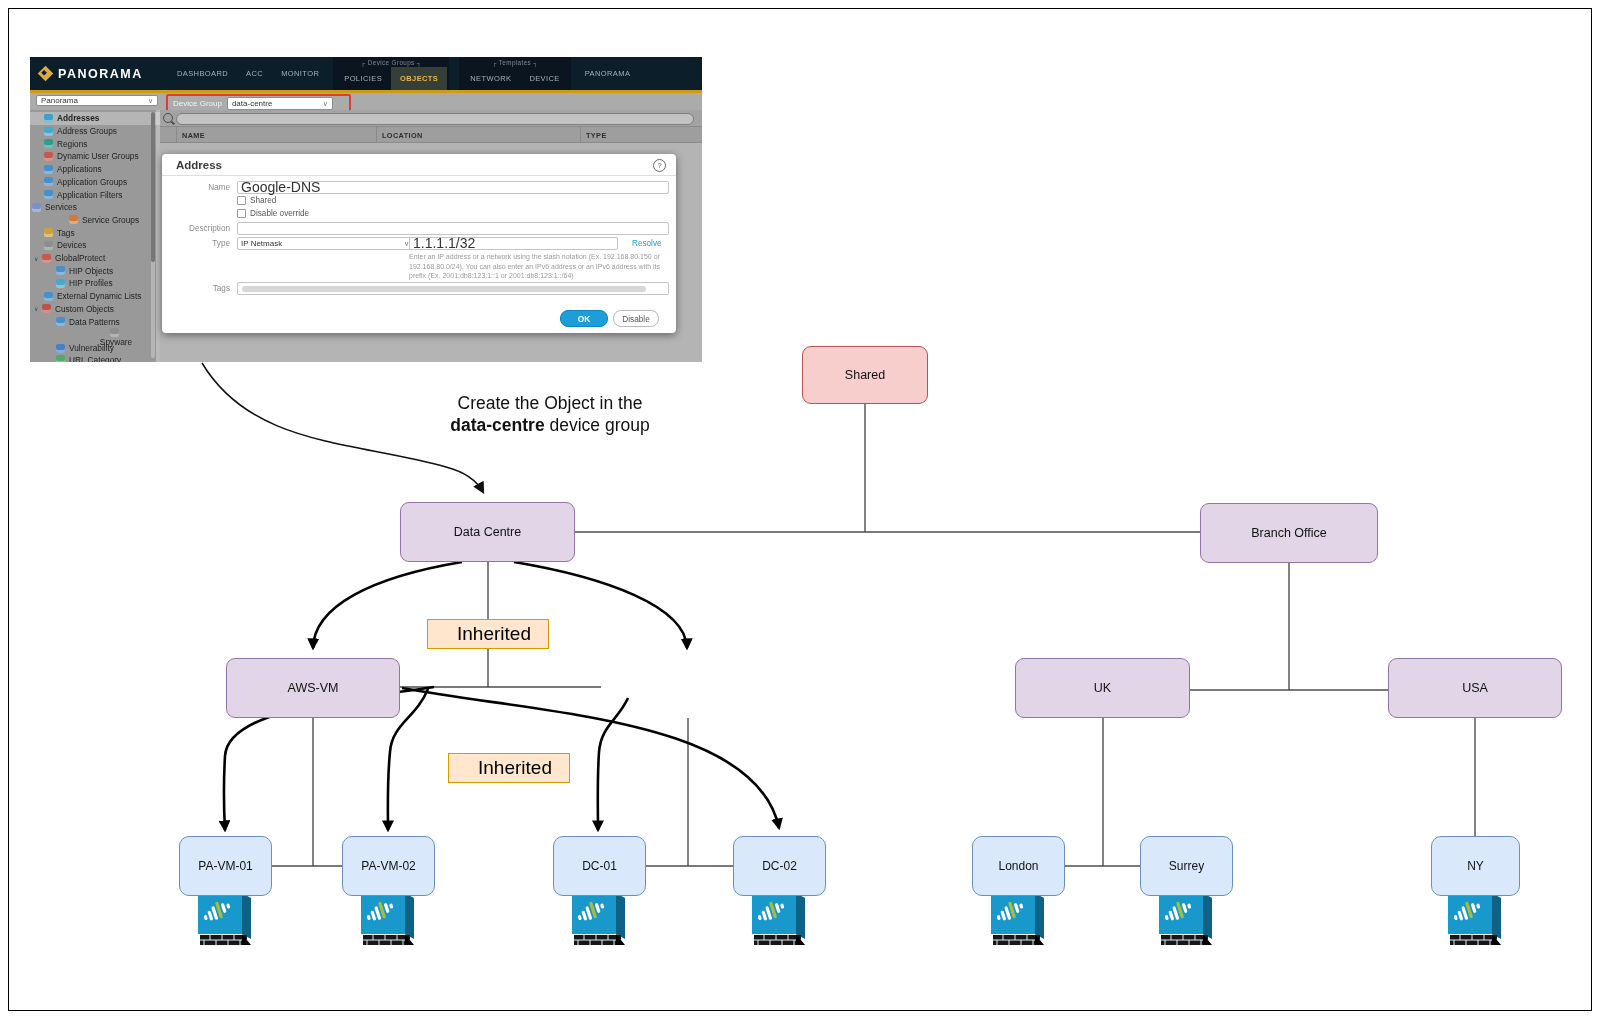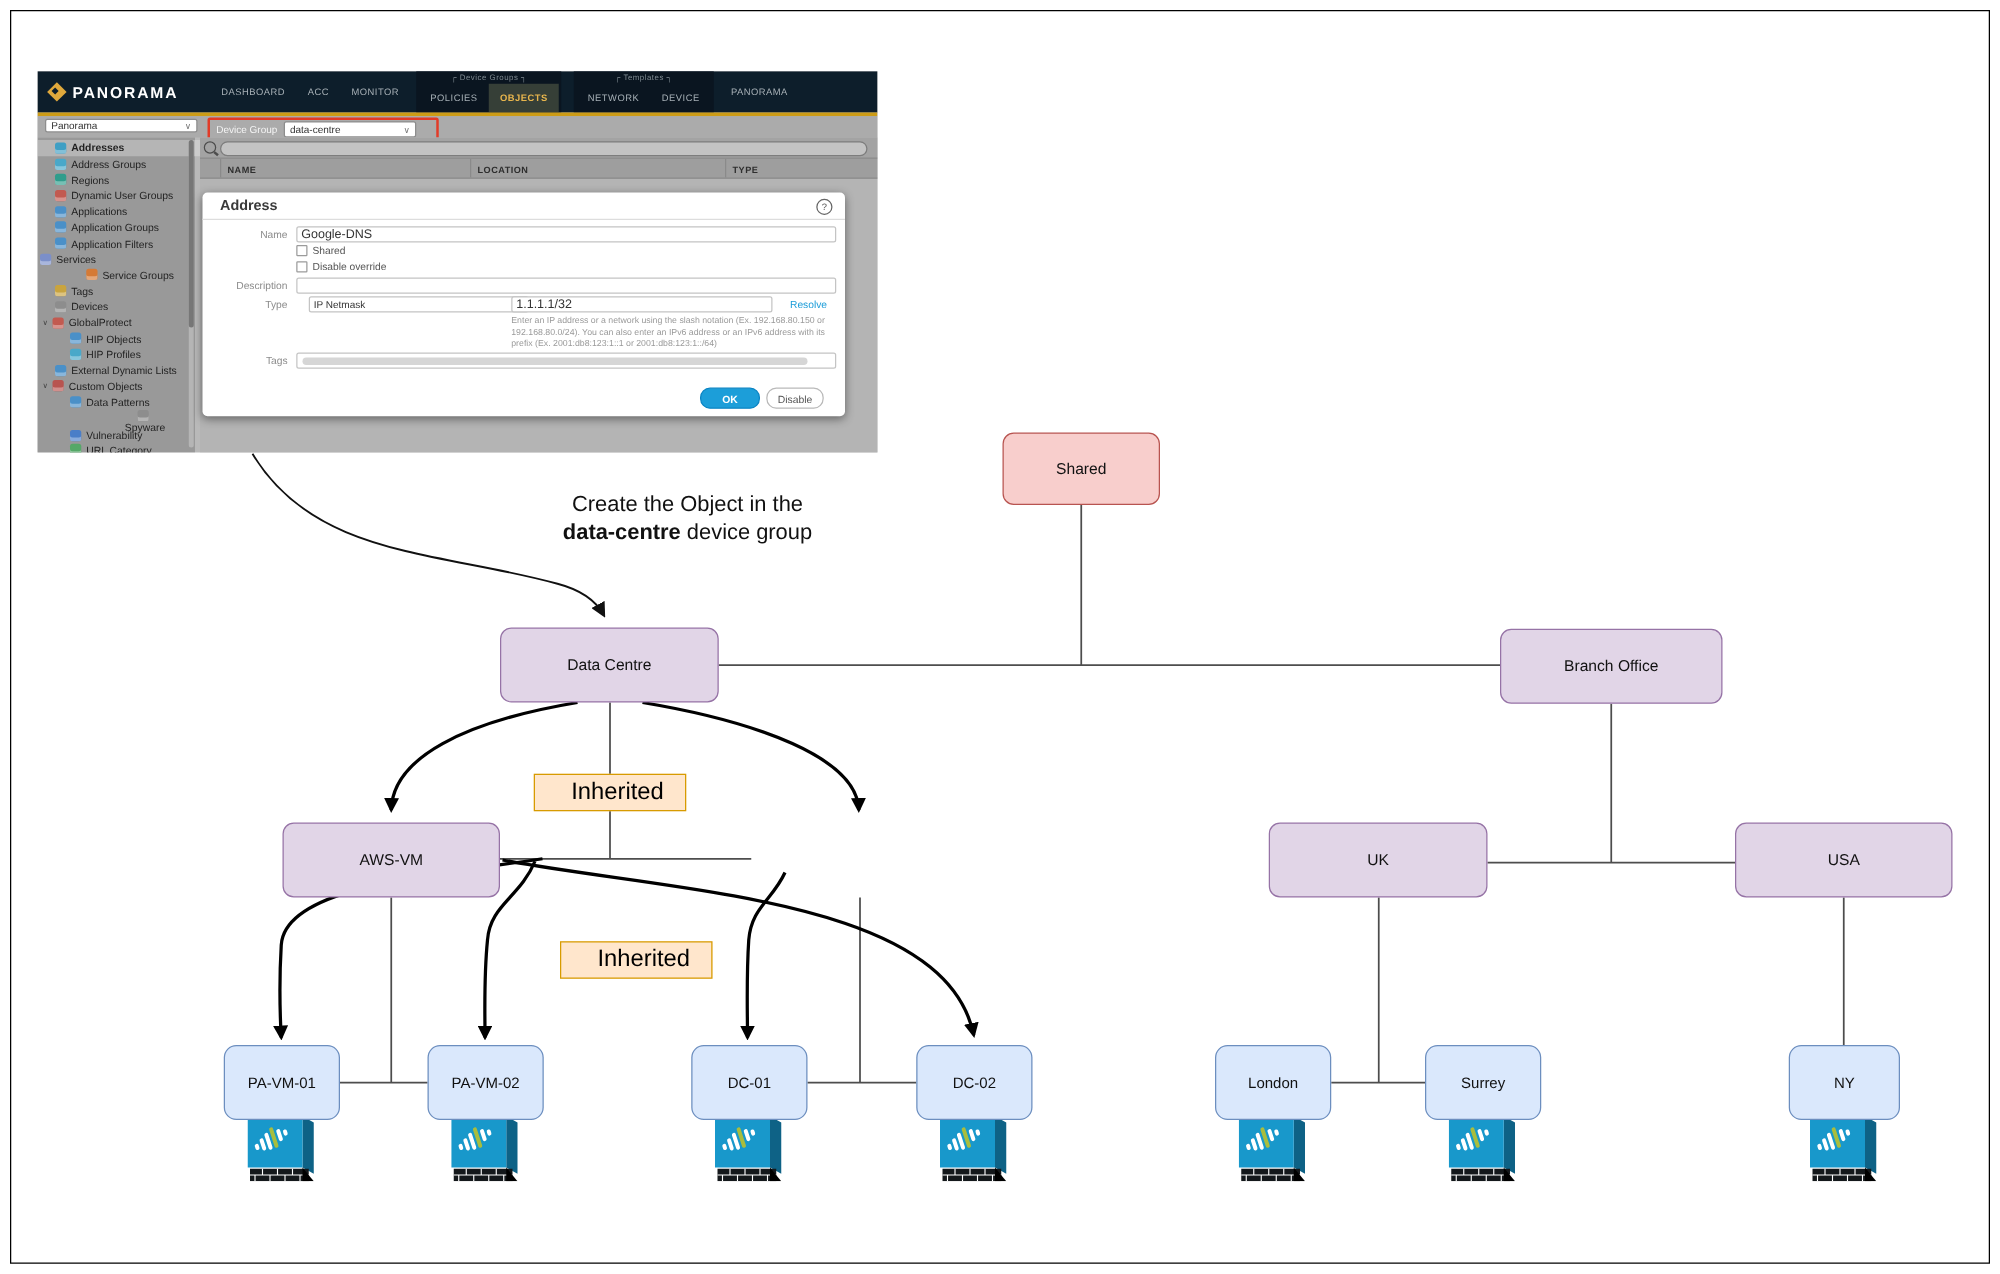--- a/index.html
+++ b/index.html
@@ -39,21 +39,21 @@
   .mag:after{content:"";position:absolute;left:7px;top:8px;width:4px;height:1.6px;background:#4c4c4c;transform:rotate(40deg);}
   .spill{position:absolute;left:16px;top:2.5px;width:516px;height:10px;border:1px solid #7d7d7d;border-radius:6px;background:rgba(255,255,255,.35);}
   .theader{position:absolute;left:0;top:16px;right:0;height:15px;background:#9e9e9e;border-top:1px solid #8a8a8a;border-bottom:1px solid #8a8a8a;font-size:7.3px;font-weight:bold;color:#2e2e2e;letter-spacing:.4px;}
   .th{position:absolute;top:4px;}
   .tsep{position:absolute;top:0;bottom:0;width:1px;background:#8a8a8a;}
   .dialog{position:absolute;left:132px;top:97px;width:514px;height:179px;background:#fff;border-radius:4px;box-shadow:0 2px 8px rgba(0,0,0,.45);z-index:3;}
   .dtitle{position:absolute;left:0;top:0;right:0;height:21px;border-bottom:1px solid #ddd;}
   .dtitle .t{position:absolute;left:14px;top:5px;font-size:11.5px;font-weight:bold;color:#3a3a3a;}
   .qicon{position:absolute;right:10px;top:5px;width:11px;height:11px;border:1px solid #666;border-radius:50%;font-size:7.5px;color:#555;text-align:center;line-height:11px;cursor:pointer;}
   .flabel{position:absolute;font-size:8.2px;color:#8c8c8c;text-align:right;width:66px;}
-  .finput{position:absolute;height:11px;background:#fff;border:1px solid #c4c4c4;border-radius:2px;font-size:10px;color:#333;padding:0 3px;line-height:11px;white-space:nowrap;}
+  .finput{position:absolute;height:11px;background:#fff;border:1px solid #c4c4c4;border-radius:2px;font-size:14px;color:#333;padding:0 3px;line-height:11px;white-space:nowrap;}
   .fselect{position:absolute;height:11px;background:#fff;border:1px solid #c4c4c4;border-radius:2px;font-size:8px;color:#333;display:flex;align-items:center;justify-content:space-between;padding:0 3px;}
   .cbrow{position:absolute;display:flex;align-items:center;gap:4px;font-size:8.2px;color:#555;}
   .cb{width:7px;height:7px;border:1px solid #9b9b9b;background:#fff;border-radius:1px;cursor:pointer;}
   .helptxt{position:absolute;font-size:7px;line-height:9.6px;color:#9a9a9a;}
   .resolve{position:absolute;font-size:8.2px;color:#1b9cd8;cursor:pointer;}
   .tagpill{position:absolute;left:4px;top:2.5px;width:404px;height:6px;background:#d6d6d6;border-radius:3px;}
   .btn{position:absolute;height:15px;border-radius:8px;font-size:8.3px;display:flex;align-items:center;justify-content:center;cursor:pointer;}
   .btn.ok{background:#1c9ed9;border:1.5px solid #0b85c4;color:#fff;font-weight:bold;}
   .btn.cancel{background:#fff;border:1px solid #b9b9b9;color:#555;}
   
@@ -299,21 +299,21 @@
         <span class="cb"></span>
         <span>Shared</span>
       </div>
       <div class="cbrow" style="left:75px;top:55px;">
         <span class="cb"></span>
         <span>Disable override</span>
       </div>
       <span class="flabel" style="left:2px;top:70px;">Description</span>
       <div class="finput" style="left:75px;top:68px;width:424px;"></div>
       <span class="flabel" style="left:2px;top:85px;">Type</span>
-      <div class="fselect" style="left:85px;top:83px;width:168px;">
+      <div class="fselect" style="left:75px;top:83px;width:168px;">
         <span>IP Netmask</span>
           <span class="chev">∨</span>
       </div>
       <div class="finput" style="left:247px;top:83px;width:201px;">1.1.1.1/32</div>
       <span class="resolve" style="left:470px;top:85px;">Resolve</span>
       <div class="helptxt" style="left:247px;top:98px;width:254px;">Enter an IP address or a network using the slash notation (Ex. 192.168.80.150 or 192.168.80.0/24). You can also enter an IPv6 address or an IPv6 address with its prefix (Ex. 2001:db8:123:1::1 or 2001:db8:123:1::/64)</div>
       <span class="flabel" style="left:2px;top:130px;">Tags</span>
       <div class="finput" style="left:75px;top:128px;width:424px;">
         <div class="tagpill"></div>
       </div>

